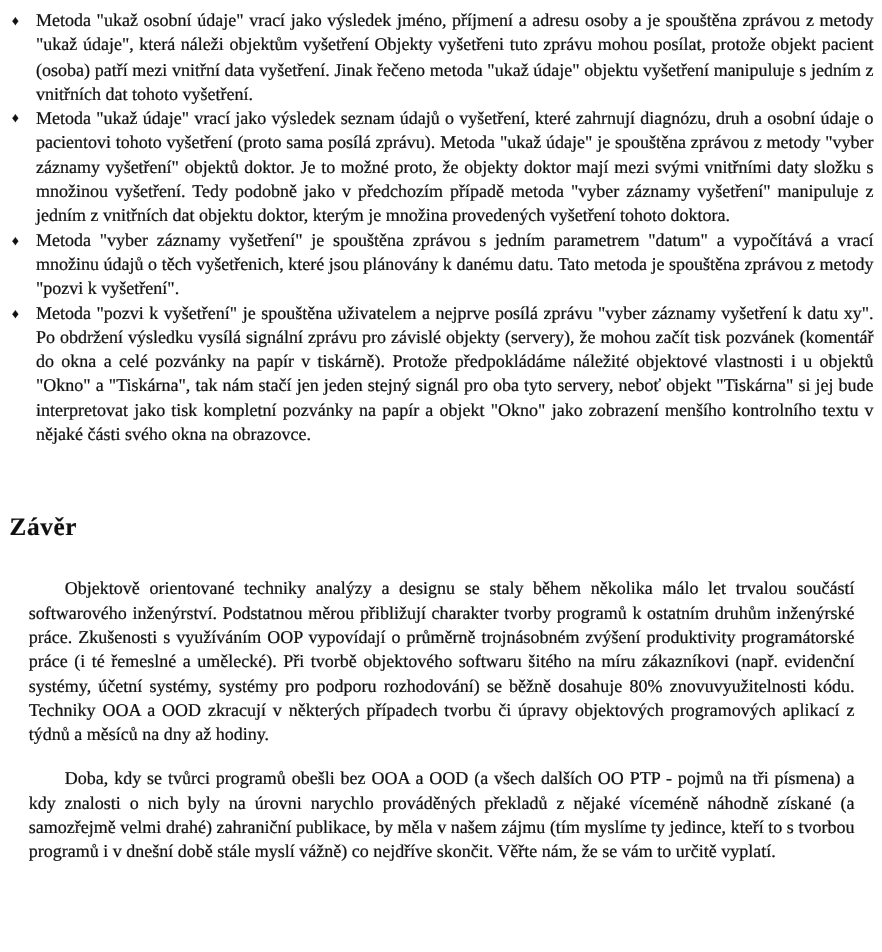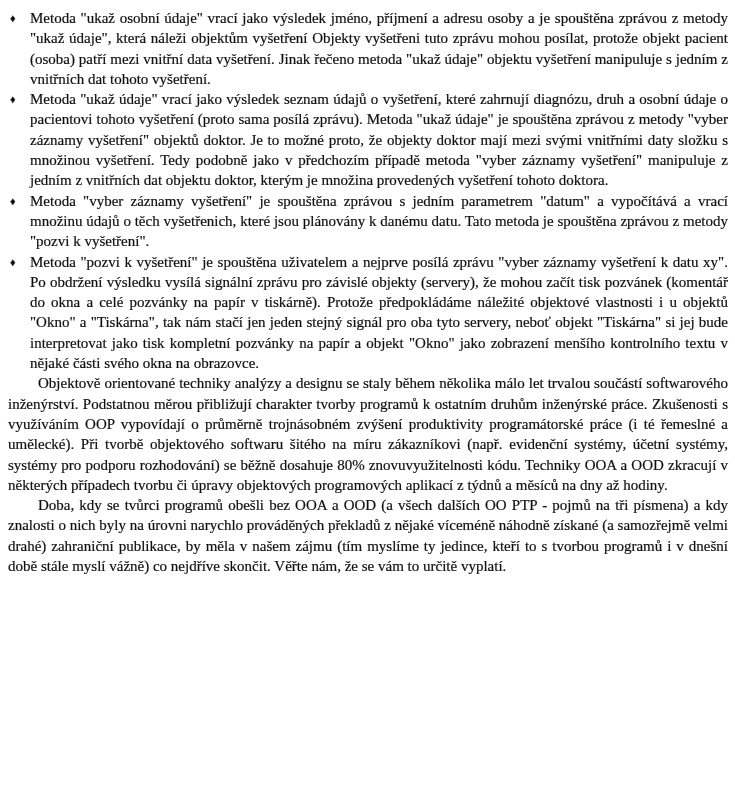--- a/index.html
+++ b/index.html
@@ -40,21 +40,21 @@
     line-height: 20.3px;
   }
   .section-heading {
     margin: 54px 0 30px 0;
     font-size: 21px;
     line-height: 24px;
     font-weight: bold;
     letter-spacing: 0.5px;
   }
   .para {
-    margin: 0;
+    margin: 16px;
     text-align: justify;
     text-indent: 30px;
     font-family: Liberation Serif, serif;
   }
 </style>
 </head>
 <body>
 
 <div class="page">
 
@@ -70,17 +70,18 @@
     <li class="bullet-item">
       <span class="bullet-marker">♦</span>
       <span>Metoda "vyber záznamy vyšetření" je spouštěna zprávou s jedním parametrem "datum" a vypočítává a vrací množinu údajů o těch vyšetřenich, které jsou plánovány k danému datu. Tato metoda je spouštěna zprávou z metody "pozvi k vyšetření".</span>
     </li>
     <li class="bullet-item">
       <span class="bullet-marker">♦</span>
       <span>Metoda "pozvi k vyšetření" je spouštěna uživatelem a nejprve posílá zprávu "vyber záznamy vyšetření k datu xy". Po obdržení výsledku vysílá signální zprávu pro závislé objekty (servery), že mohou začít tisk pozvánek (komentář do okna a celé pozvánky na papír v tiskárně). Protože předpokládáme náležité objektové vlastnosti i u objektů "Okno" a "Tiskárna", tak nám stačí jen jeden stejný signál pro oba tyto servery, neboť objekt "Tiskárna" si jej bude interpretovat jako tisk kompletní pozvánky na papír a objekt "Okno" jako zobrazení menšího kontrolního textu v nějaké části svého okna na obrazovce.</span>
     </li>
   </ul>
 
+  <h2 class="section-heading">Závěr</h2>
 
   <p class="para">Objektově orientované techniky analýzy a designu se staly během několika málo let trvalou součástí softwarového inženýrství. Podstatnou měrou přibližují charakter tvorby programů k ostatním druhům inženýrské práce. Zkušenosti s využíváním OOP vypovídají o průměrně trojnásobném zvýšení produktivity programátorské práce (i té řemeslné a umělecké). Při tvorbě objektového softwaru šitého na míru zákazníkovi (např. evidenční systémy, účetní systémy, systémy pro podporu rozhodování) se běžně dosahuje 80% znovuvyužitelnosti kódu. Techniky OOA a OOD zkracují v některých případech tvorbu či úpravy objektových programových aplikací z týdnů a měsíců na dny až hodiny.</p>
   <p class="para">Doba, kdy se tvůrci programů obešli bez OOA a OOD (a všech dalších OO PTP - pojmů na tři písmena) a kdy znalosti o nich byly na úrovni narychlo prováděných překladů z nějaké víceméně náhodně získané (a samozřejmě velmi drahé) zahraniční publikace, by měla v našem zájmu (tím myslíme ty jedince, kteří to s tvorbou programů i v dnešní době stále myslí vážně) co nejdříve skončit. Věřte nám, že se vám to určitě vyplatí.</p>
 
 </div>
 
 </body></html>

